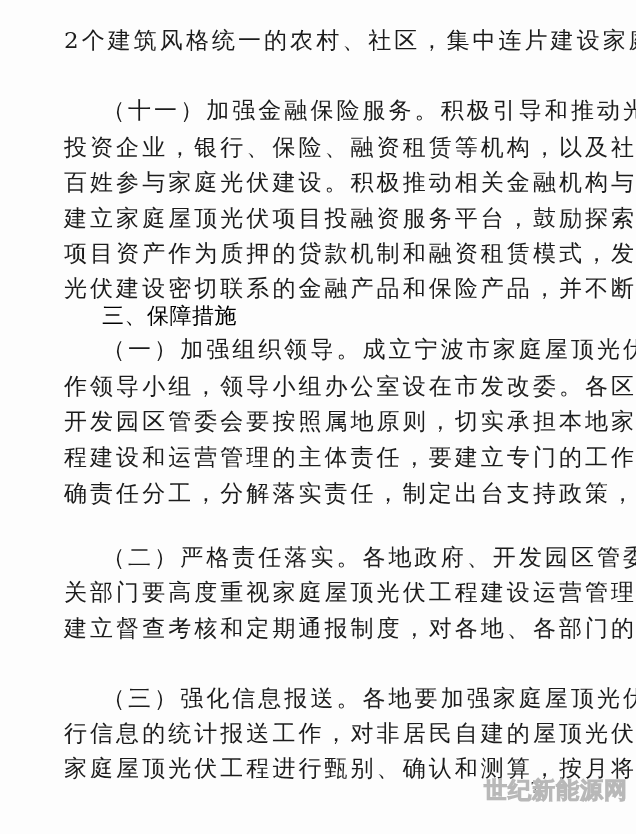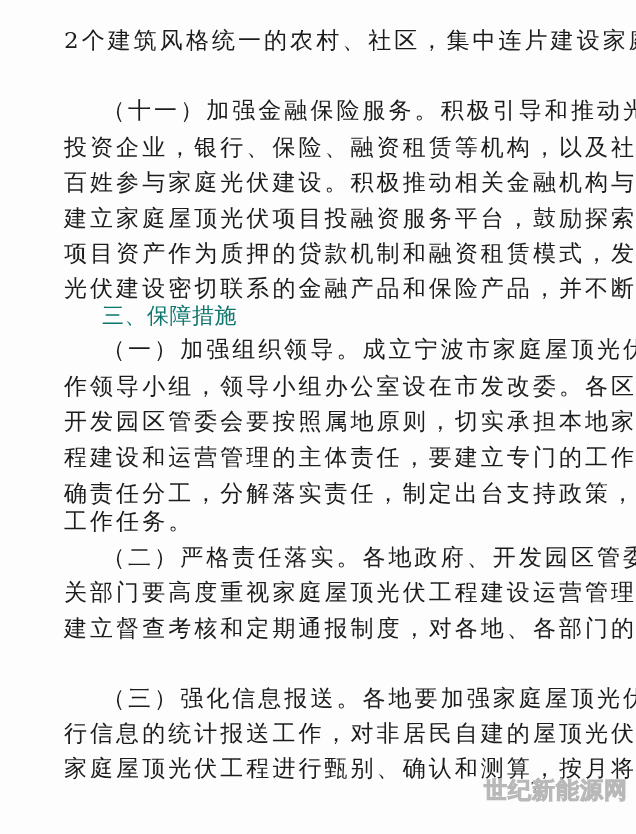--- a/index.html
+++ b/index.html
@@ -35,21 +35,21 @@
       text-align-last: justify;
       color: #1c1c1c;
     }
     .line.short { text-align-last: left; }
     .line.indent { left: 102px; width: 486px; }
     .line.heading {
       font-family: "DejaVu Sans", "Liberation Sans", sans-serif;
       font-size: 22px;
       letter-spacing: 0.5px;
       text-align-last: left;
-      color: #0f766e;
+      color: #000000;
     }
     .page-number {
       position: absolute;
       left: 510px;
       top: 780px;
       width: 50px;
       text-align: center;
       font-size: 14px;
       color: #333;
       font-family: "DejaVu Serif", serif;
@@ -92,21 +92,20 @@
   <div class="line" style="top:167px">百姓参与家庭光伏建设。积极推动相关金融机构与地方政府合作</div>
   <div class="line" style="top:203px">建立家庭屋顶光伏项目投融资服务平台，鼓励探索售电收益权和</div>
   <div class="line" style="top:238px">项目资产作为质押的贷款机制和融资租赁模式，发展与家庭屋顶</div>
   <div class="line" style="top:273px">光伏建设密切联系的金融产品和保险产品，并不断完善金融服务。</div>
   <div class="line indent heading" style="top:301px">三、保障措施</div>
   <div class="line indent" style="top:334px">（一）加强组织领导。成立宁波市家庭屋顶光伏工程推进工</div>
   <div class="line" style="top:371px">作领导小组，领导小组办公室设在市发改委。各区县（市）政府、</div>
   <div class="line" style="top:406px">开发园区管委会要按照属地原则，切实承担本地家庭屋顶光伏工</div>
   <div class="line" style="top:442px">程建设和运营管理的主体责任，要建立专门的工作推进机制，明</div>
   <div class="line" style="top:478px">确责任分工，分解落实责任，制定出台支持政策，确保如期完成</div>
-  <div class="line short" style="top:506px">工作任务。</div>
   <div class="line indent" style="top:542px">（二）严格责任落实。各地政府、开发园区管委会和市级相</div>
   <div class="line" style="top:577px">关部门要高度重视家庭屋顶光伏工程建设运营管理工作。市政府</div>
   <div class="line" style="top:613px">建立督查考核和定期通报制度，对各地、各部门的任务完成情况</div>
   <div class="line indent" style="top:683px">（三）强化信息报送。各地要加强家庭屋顶光伏工程建设运</div>
   <div class="line" style="top:718px">行信息的统计报送工作，对非居民自建的屋顶光伏项目是否属于</div>
   <div class="line" style="top:753px">家庭屋顶光伏工程进行甄别、确认和测算，按月将项目备案、在</div>
 
   <div class="page-number">- 7 -</div>
 
   <div class="watermark">

